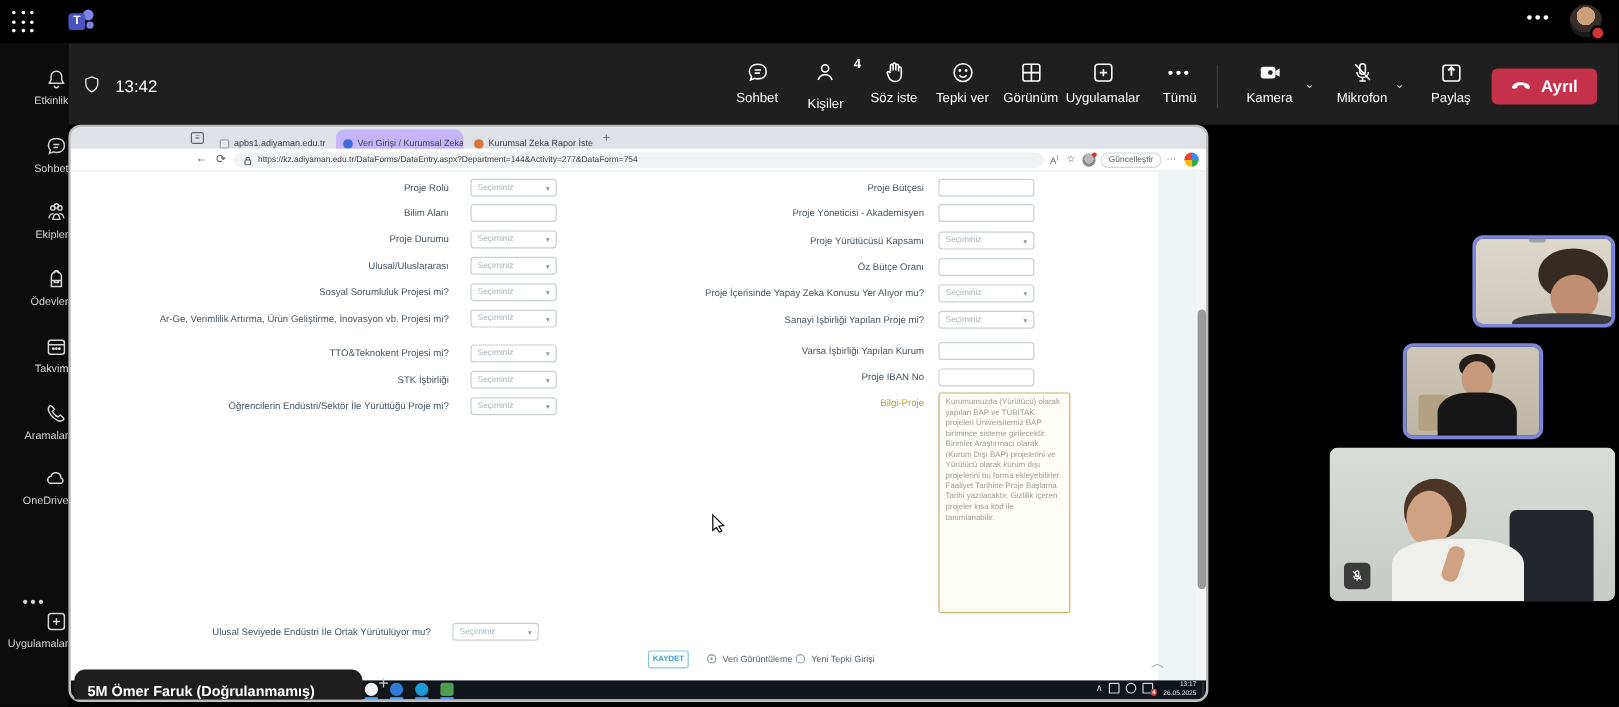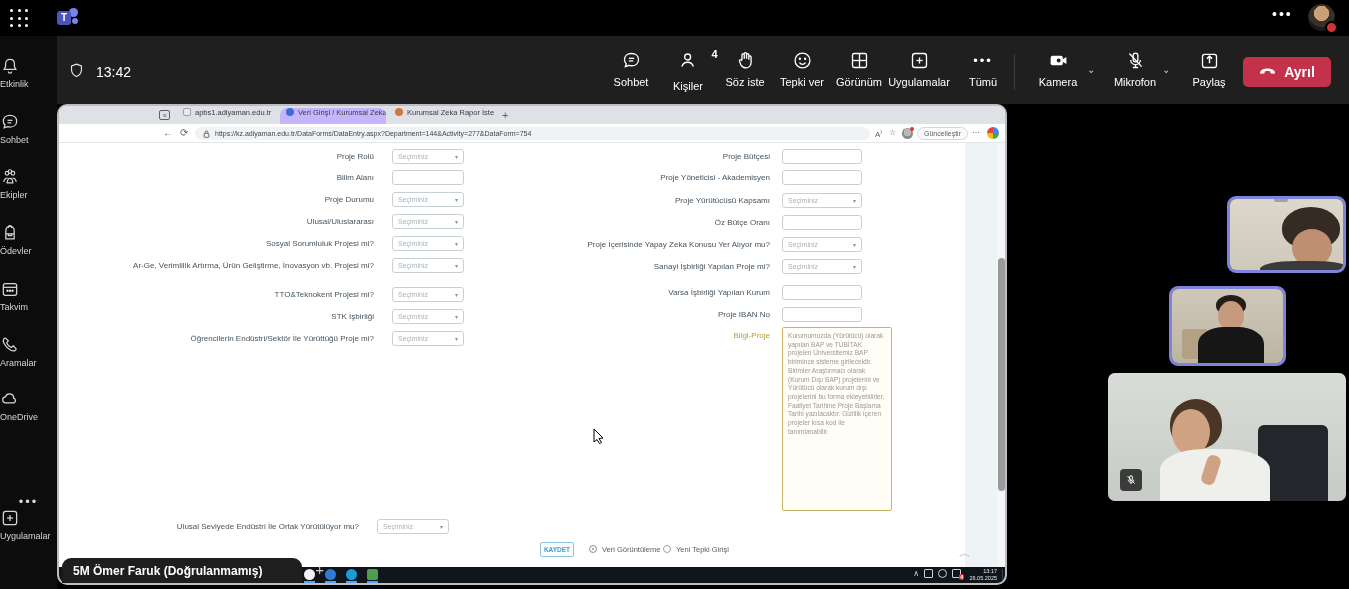--- a/index.html
+++ b/index.html
@@ -37,34 +37,34 @@
   .tbtn .lbl{font-size:11px;white-space:nowrap;color:#fff;}
   .badge4{position:absolute;left:34px;top:-2px;font-size:11px;font-weight:bold;color:#fff;}
   .vsep{position:absolute;left:957px;top:18px;width:1px;height:36px;background:#3c3c3c;}
   .chev{position:absolute;top:28px;color:#cfcfcf;font-size:10px;cursor:pointer;}
   .leave{position:absolute;left:1186px;top:21px;width:88px;height:30px;background:#c4314b;border-radius:5px;
          display:flex;align-items:center;justify-content:center;gap:8px;color:#fff;
          font-size:14px;font-weight:bold;cursor:pointer;}
 
   
   .rail{position:absolute;left:0;top:36px;width:57px;height:553px;background:#0c0c0c;}
-  .sbitem{position:absolute;left:0;width:57px;display:flex;flex-direction:column;align-items:flex-start;
+  .sbitem{position:absolute;left:0;width:57px;display:flex;flex-direction:column;align-items:flex-end;
           gap:3px;color:#d6d6d6;cursor:pointer;overflow:hidden;}
   .sbitem svg{width:20px;height:20px;}
   .sbitem .lbl{font-size:9px;white-space:nowrap;color:#d6d6d6;}
   .sbdots{position:absolute;left:0;top:458px;width:57px;text-align:center;color:#d6d6d6;
           font-size:13px;letter-spacing:2px;cursor:pointer;}
 
   
   .win{position:absolute;left:57px;top:104px;width:950px;height:481px;background:#fff;
        border:2px solid #bdbdbd;border-radius:10px;overflow:hidden;}
   .tabstrip{position:absolute;left:0;top:0;width:100%;height:18px;background:#dee1e6;}
   .tabactions{position:absolute;left:100px;top:4px;width:11px;height:10px;border:1px solid #5f6368;
               border-radius:2px;color:#5f6368;font-size:7px;line-height:9px;text-align:center;cursor:pointer;}
-  .btab{position:absolute;top:2px;height:16px;display:flex;align-items:flex-start;gap:4px;padding:0 6px;
+  .btab{position:absolute;top:2px;height:16px;display:flex;align-items:flex-end;gap:4px;padding:0 6px;
         font-size:7.5px;color:#3c4043;cursor:pointer;white-space:nowrap;overflow:hidden;}
   .btab.active{background:#c4b5fd;border-radius:7px 7px 0 0;}
   .btab .fav{width:8px;height:8px;border-radius:2px;flex:none;}
   .newtab{position:absolute;left:443px;top:3px;color:#5f6368;font-size:11px;cursor:pointer;}
   .urlbar{position:absolute;left:0;top:18px;width:100%;height:19px;background:#fff;border-bottom:1px solid #e4e6e8;}
   .navic{position:absolute;top:3px;color:#5f6368;font-size:10px;cursor:pointer;}
   .urlpill{position:absolute;left:136px;top:3px;width:675px;height:13px;background:#f0f2f4;border-radius:7px;
            display:flex;align-items:center;gap:5px;padding:0 8px;font-size:7px;color:#44474a;cursor:text;
            white-space:nowrap;overflow:hidden;}
   .uic{position:absolute;top:4px;color:#5f6368;font-size:8px;cursor:pointer;}
@@ -106,21 +106,21 @@
   .taskbar{position:absolute;left:0;bottom:0;width:100%;height:16px;background:#10141b;}
   .tico{position:absolute;top:2px;width:11px;height:11px;border-radius:2px;cursor:pointer;}
   .tico u{position:absolute;left:0;bottom:-3px;width:11px;height:2px;background:#4da3ff;}
   .tray{position:absolute;right:44px;top:2px;display:flex;align-items:center;gap:5px;color:#cfd3d8;font-size:7px;}
   .traybadge{position:relative;width:9px;height:9px;border:1px solid #cfd3d8;border-radius:1px;}
   .traybadge b{position:absolute;right:-4px;bottom:-3px;background:#d13438;color:#fff;font-size:5px;
                border-radius:2px;padding:0 1px;line-height:6px;}
   .clock{position:absolute;right:8px;top:1px;text-align:right;color:#e8eaed;font-size:5.5px;line-height:1.25;}
   .showdesk{position:absolute;right:0;top:2px;width:3px;height:12px;border-left:1px solid #3a4048;cursor:pointer;}
   .winlabel{position:absolute;left:62px;top:558px;width:240px;height:25px;background:#1e1e1e;
-            border-radius:9px 9px 0 0;z-index:5;display:flex;align-items:center;cursor:pointer;}
+            border-radius:9px 9px 0 0;z-index:5;display:flex;align-items:flex-end;cursor:pointer;}
   .winlabel .txt{margin-left:11px;color:#fff;font-size:12px;font-weight:bold;white-space:nowrap;}
   .winlabel .plus{position:absolute;right:-22px;top:3px;color:#c9c9c9;font-size:15px;}
 
   
   .tile{position:absolute;background:#272727;border-radius:7px;overflow:hidden;cursor:pointer;}
   .tile.speak{border:3px solid #7d84d9;border-radius:9px;}
   .initials{position:absolute;left:50%;top:50%;transform:translate(-50%,-50%);width:46px;height:46px;
             border-radius:50%;background:#cfe1f1;color:#124d78;font-size:16px;font-weight:bold;
             display:flex;align-items:center;justify-content:center;}
   .micoff{position:absolute;left:8px;bottom:7px;width:20px;height:20px;background:rgba(18,18,18,.78);

